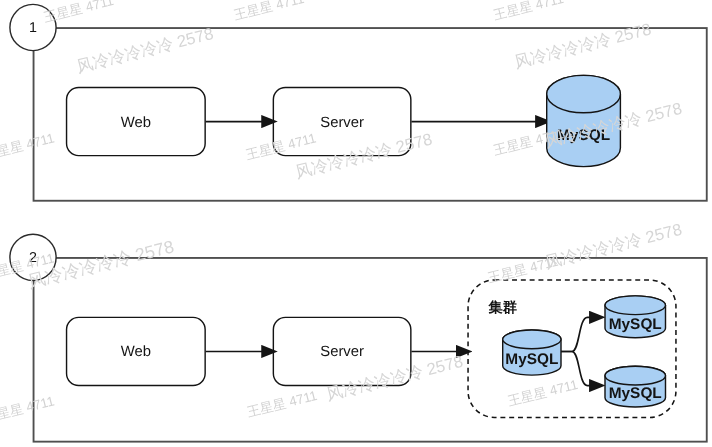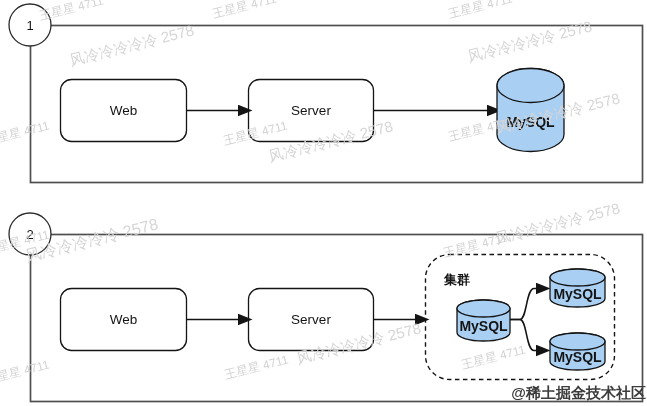--- a/index.html
+++ b/index.html
@@ -133,15 +133,14 @@
     <span class="wm" style="left:-14px;top:242px;">王星星 4711</span>
     <span class="wm big" style="left:26px;top:247px;font-size:16px;">风冷冷冷冷冷 2578</span>
     <span class="wm" style="left:444px;top:245px;">王星星 4711</span>
     <span class="wm big" style="left:496px;top:230px;">风冷冷冷冷冷 2578</span>
     <span class="wm" style="left:-14px;top:372px;">王星星 4711</span>
     <span class="wm" style="left:225px;top:367px;">王星星 4711</span>
     <span class="wm big" style="left:297px;top:350px;">风冷冷冷冷冷 2578</span>
     <span class="wm" style="left:462px;top:357px;">王星星 4711</span>
   </div>
 
-  <div class="credit">@稀土掘金技术社区</div>
 
 </div>
 
 </body></html>

